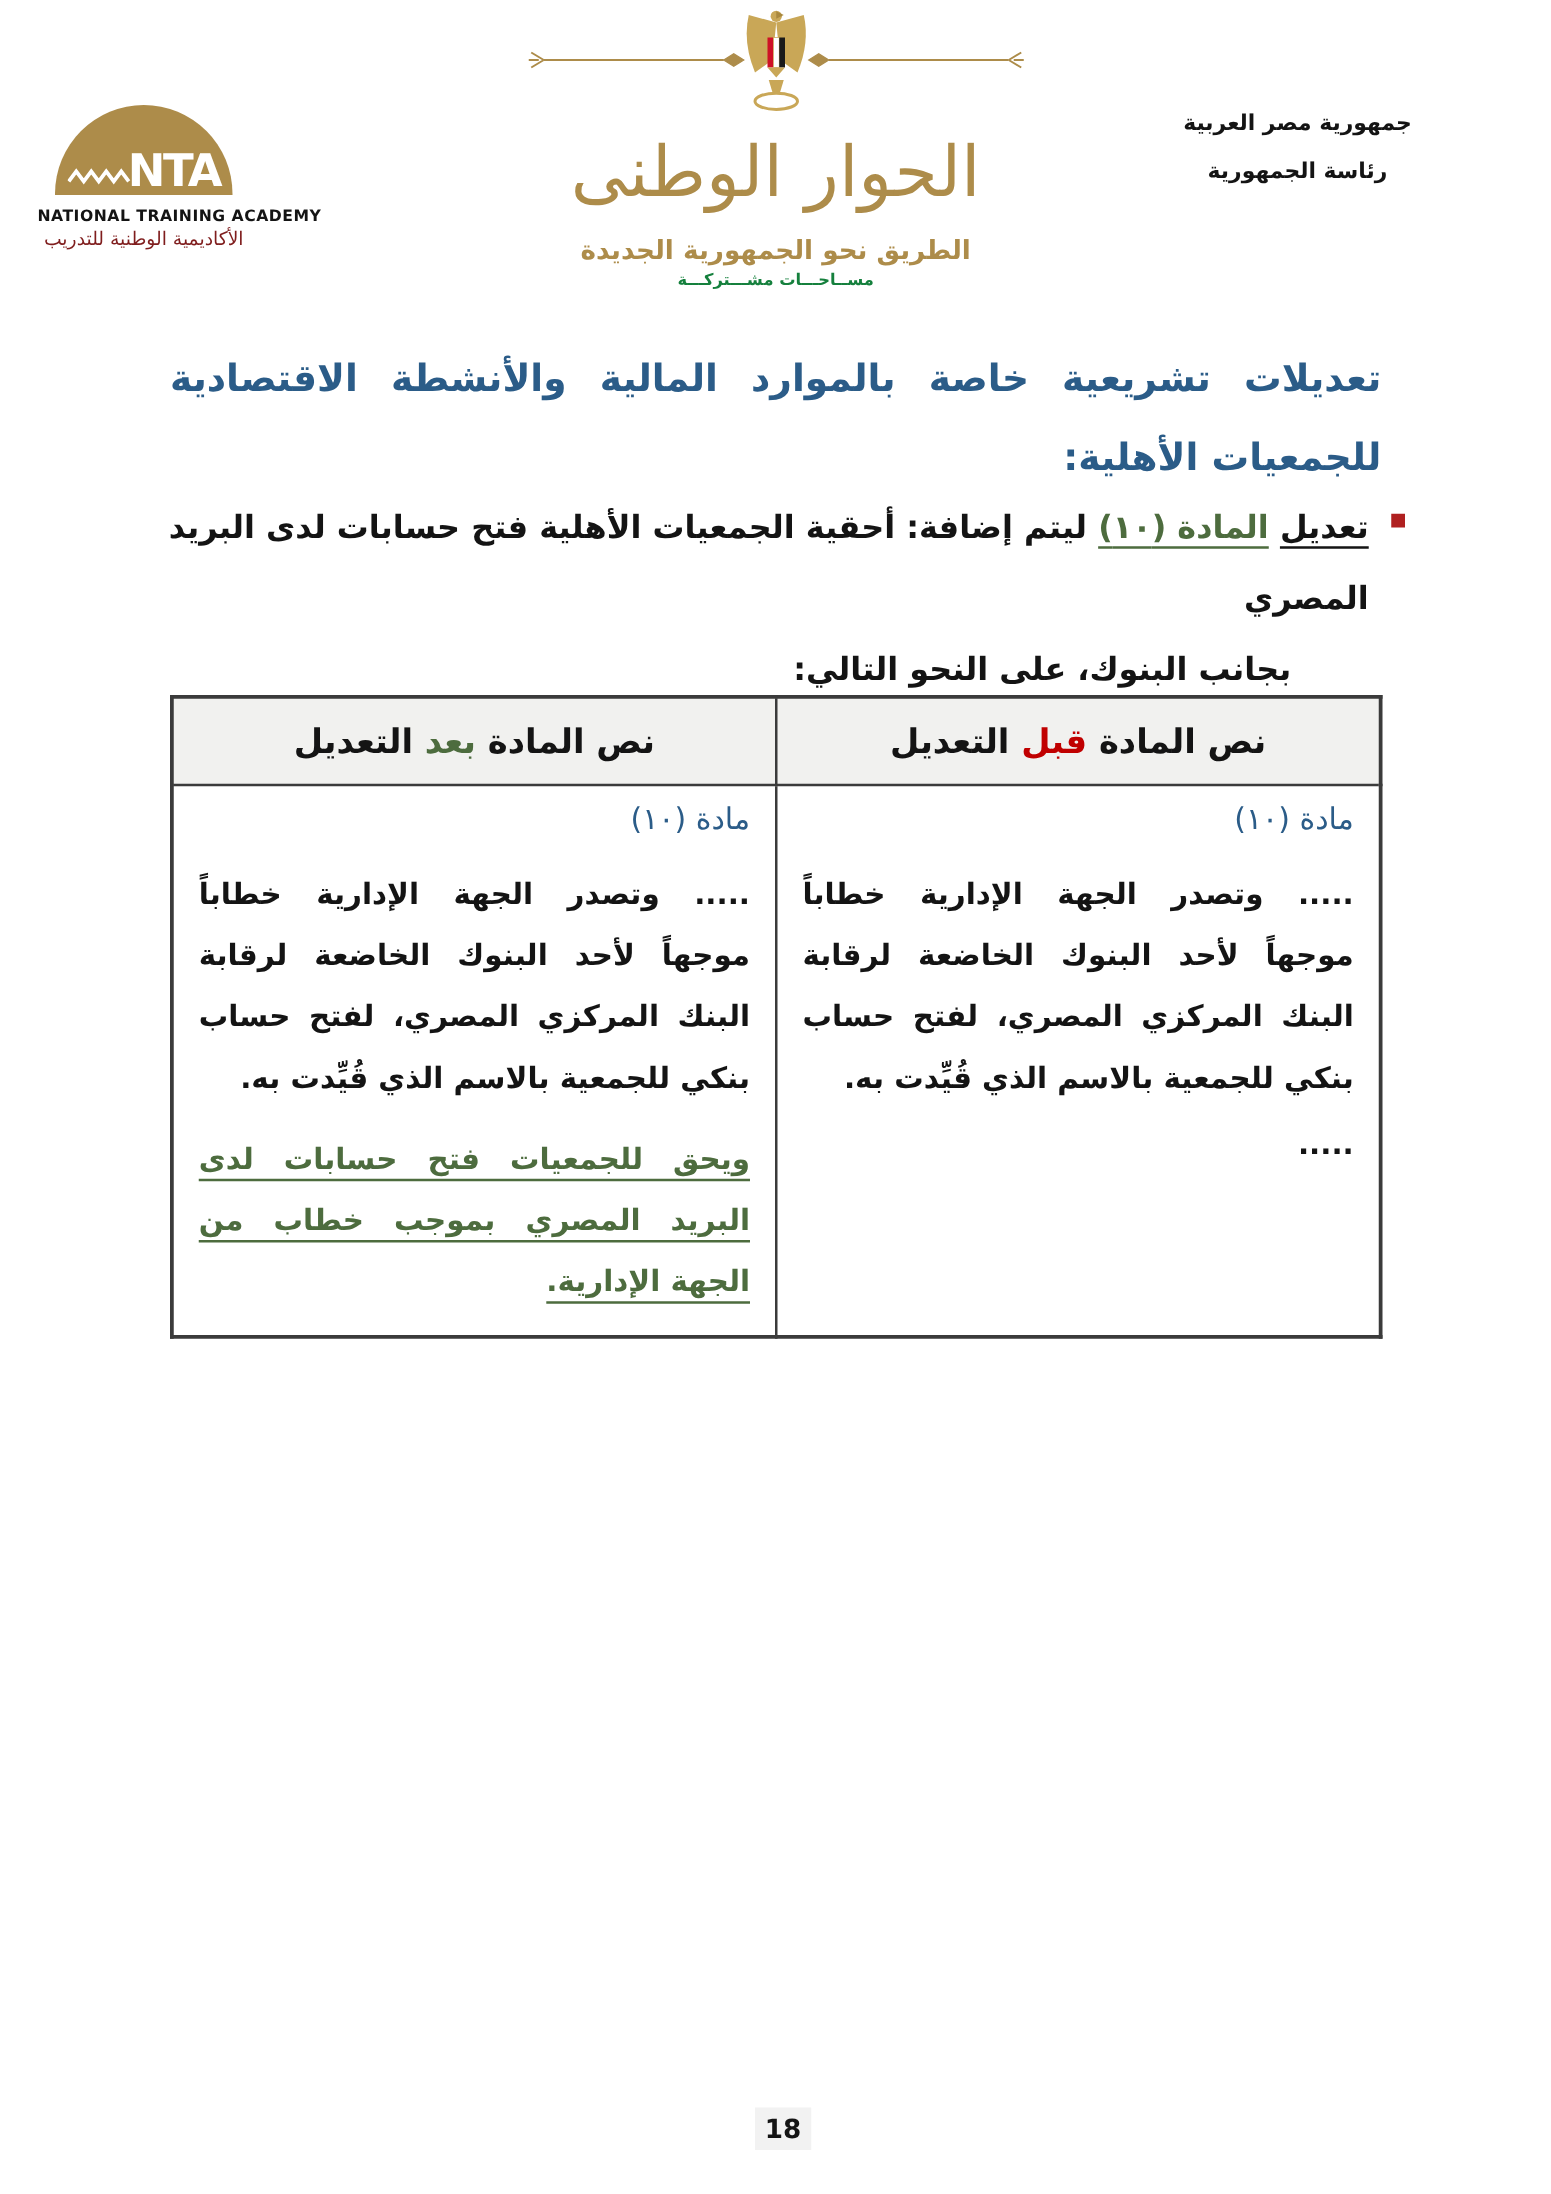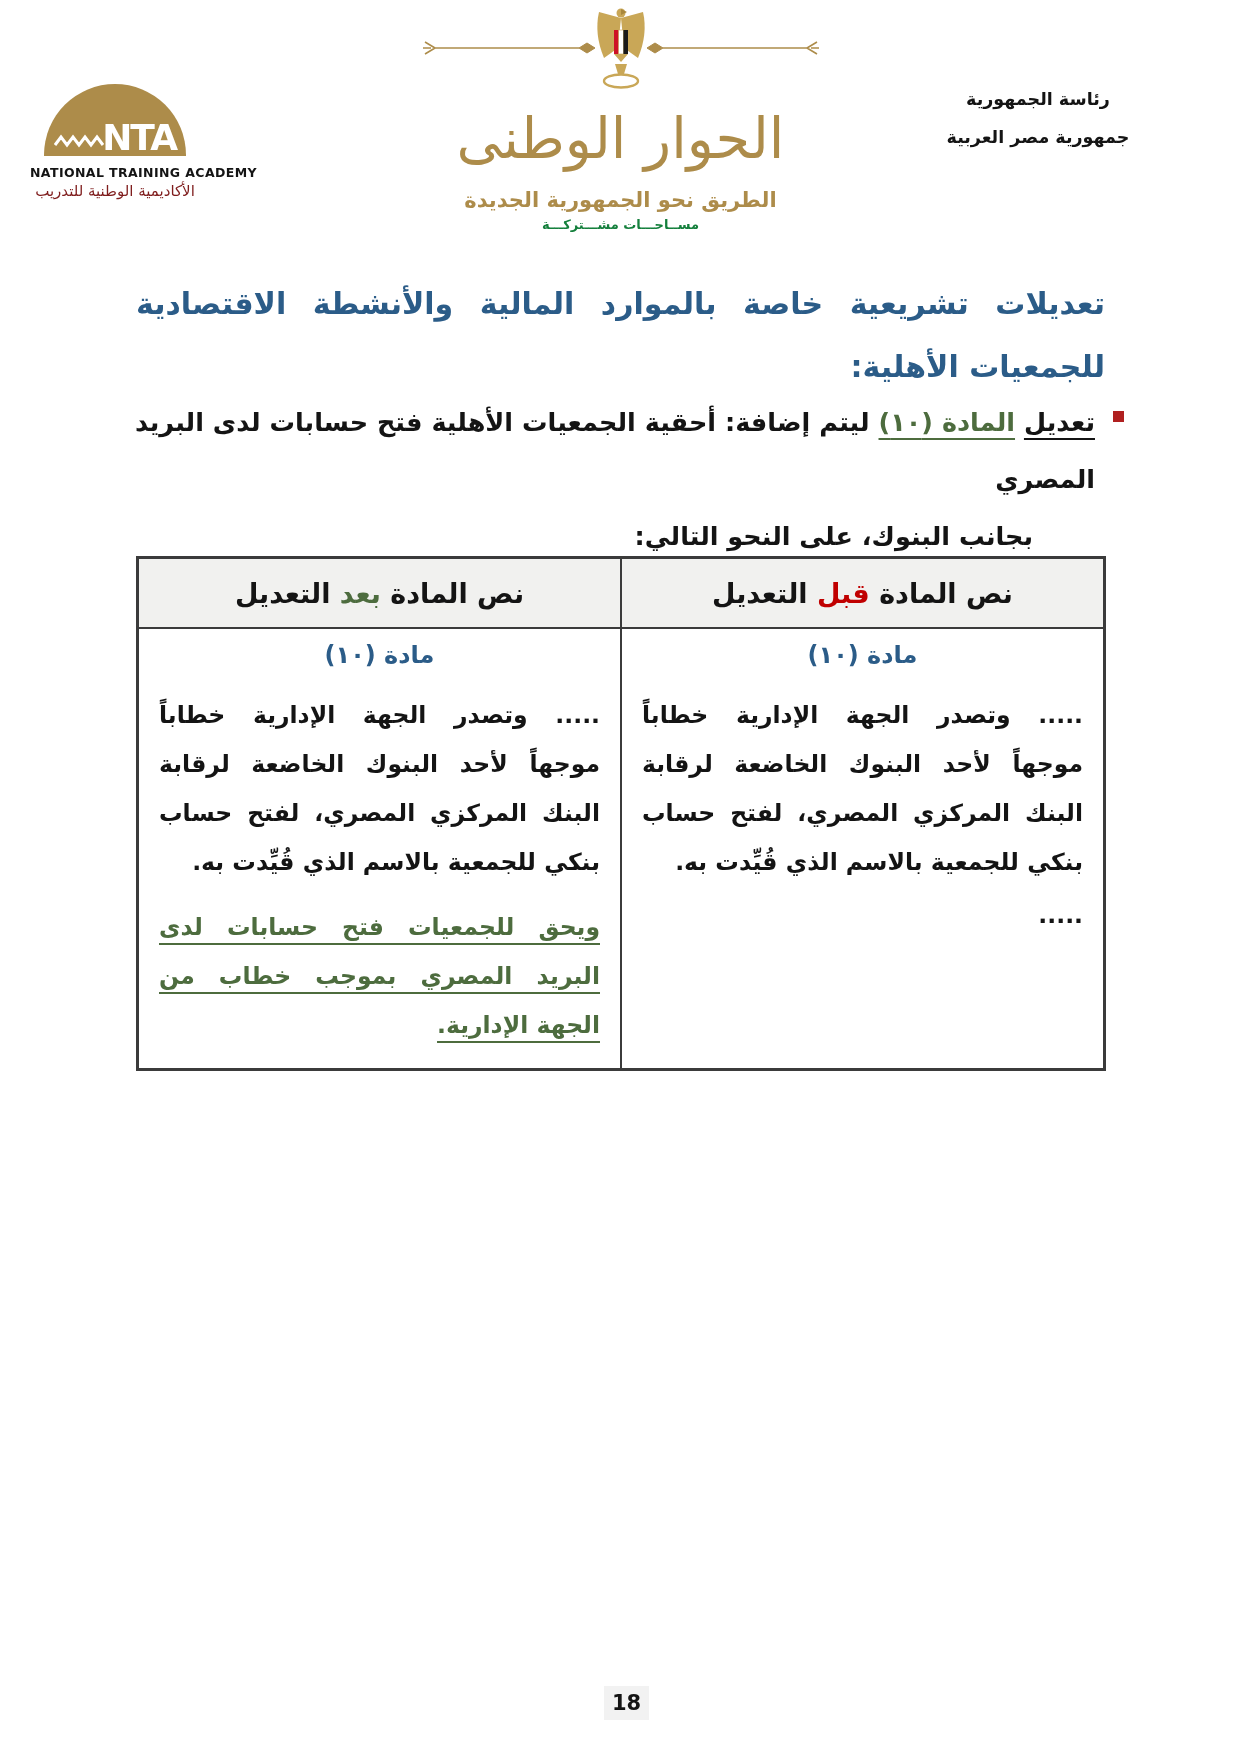--- a/index.html
+++ b/index.html
@@ -46,22 +46,22 @@
 
   
   .amend-table{position:absolute;top:556px;right:135px;width:970px;border-collapse:collapse;
     direction:rtl;table-layout:fixed;border:3px solid var(--border,#3b3b3b);}
   .amend-table th,.amend-table td{border:2px solid var(--border,#3b3b3b);width:50%;}
   .amend-table th{background:var(--table-header-bg,#f1f1ef);height:66px;
     font-size:27px;font-weight:bold;color:#141414;text-align:center;}
   .w-red{color:var(--red,#c00000);}
   .w-green{color:var(--green,#4d6c3e);}
   .amend-table td{vertical-align:top;height:248px;padding:10px 20px 18px;background:#fff;}
-  .article-title{margin-top:2px;text-align:center;color:var(--accent-blue,#2b5c88);
-    font-size:24px;font-weight:bold;}
+  .article-title{margin-top:2px;color:var(--accent-blue,#2b5c88);
+    font-size:24px;font-weight:normal;}
   .cell-body{margin-top:22px;font-size:23.5px;font-weight:bold;line-height:49px;
     text-align:justify;color:#141414;}
   .cell-ellipsis{margin-top:14px;font-size:23.5px;font-weight:bold;text-align:right;color:#141414;}
   .cell-addition{margin-top:16px;font-size:23.5px;font-weight:bold;line-height:49px;
     text-align:justify;color:var(--green,#4d6c3e);text-decoration:underline;text-underline-offset:8px;}
 
   
   .page-num-wrap{position:absolute;top:1686px;left:0;right:0;text-align:center;}
   .page-num{display:inline-block;background:#f2f2f2;padding:5px 8px;
     font-size:21px;font-weight:bold;color:#141414;margin-left:12px;}
@@ -108,22 +108,22 @@
           <ellipse cx="30" cy="75" rx="17" ry="6.5" fill="none" stroke="#c9a757" stroke-width="2.4"></ellipse>
         </g>
       </svg>
     </div>
     <div class="callig" dir="rtl">الحوار الوطنى</div>
     <div class="tagline" dir="rtl">الطريق نحو الجمهورية الجديدة</div>
     <div class="subtag" dir="rtl">مســاحـــات مشـــتركـــة</div>
   </div>
 
   <div class="gov">
+    <div>جمهورية مصر العربية</div>
     <div>رئاسة الجمهورية</div>
-    <div>جمهورية مصر العربية</div>
   </div>
 
   <div class="heading">تعديلات تشريعية خاصة بالموارد المالية والأنشطة الاقتصادية للجمعيات الأهلية:</div>
 
   <div class="bullet-item">
     <span class="bullet-square"></span>
     <div class="bullet-text">
       <div class="bl1">
         <span class="u-black">تعديل</span>
         <span class="u-green">المادة (١٠)</span>

